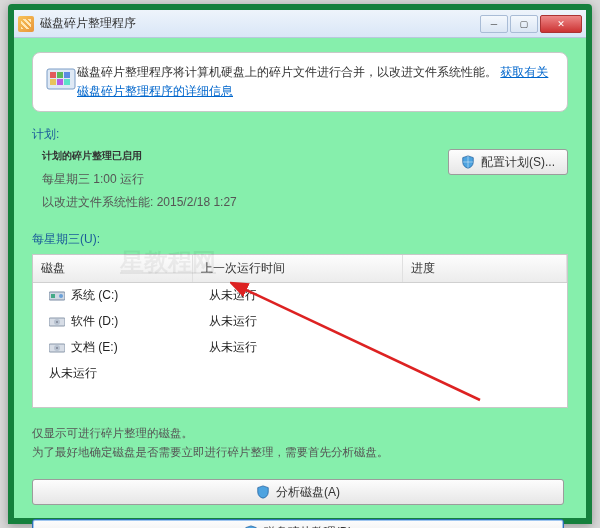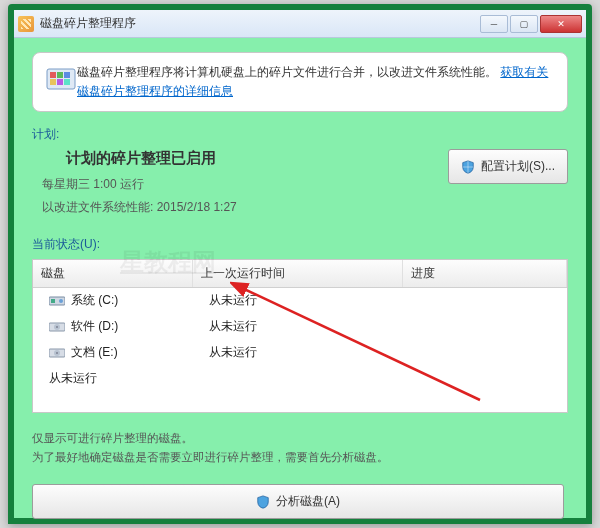--- a/index.html
+++ b/index.html
@@ -14,23 +14,23 @@
 .winbtn.close { background: linear-gradient(#e88,#c33); color: #fff; width: 42px; border-color: #a33; }
 .content { padding: 14px 18px 10px; font-size: 12px; color: #333; }
 .infobox { border: 1px solid #c8c8c8; background: #fff; padding: 10px 12px; display: flex; gap: 0; border-radius: 8px; }
 .infobox .bigicon { width: 32px; height: 32px; flex: none; display: flex; align-items: center; justify-content: center; }
 .bigicon svg { width: 32px; height: 32px; }
 .infobox .txt { line-height: 1.6; }
 .infobox .txt a { color: #0066cc; text-decoration: underline; }
 .section-label { color: #1a5a99; margin-top: 14px; margin-bottom: 6px; }
 .schedule-row { display: flex; align-items: flex-start; gap: 20px; margin-top: 4px; }
 .schedule-left { flex: 1; padding-left: 10px; }
-.schedule-left .title { font-weight: bold; font-size: 15px; margin-bottom: 8px; margin-left: 24px; }
+.schedule-left .title { font-weight: bold; font-size: 10px; margin-bottom: 8px; }
 .schedule-left .line { margin-bottom: 6px; color: #555; }
-.btn { height: 35px; min-width: 120px; background: linear-gradient(#fdfdfd,#e6e6e6); border: 1px solid #9c9c9c; border-radius: 3px; font-size: 12px; color: #333; display: inline-flex; align-items: center; justify-content: center; gap: 6px; padding: 0 12px; cursor: default; }
+.btn { height: 26px; min-width: 120px; background: linear-gradient(#fdfdfd,#e6e6e6); border: 1px solid #9c9c9c; border-radius: 3px; font-size: 12px; color: #333; display: inline-flex; align-items: center; justify-content: center; gap: 6px; padding: 0 12px; cursor: default; }
 .btn .shield { width: 14px; height: 14px; }
 .listbox { border: 1px solid #c8c8c8; background: #fff; margin-top: 0; height: 154px; overflow: hidden; position: relative; }
 .listhead { display: flex; background: linear-gradient(#fdfdfd,#ececec); border-bottom: 1px solid #d0d0d0; font-size: 12px; color: #333; }
 .listhead div { padding: 5px 8px; border-right: 1px solid #e0e0e0; }
 .col-disk { width: 160px; }
 .col-last { width: 210px; }
 .col-prog { flex: 1; }
 .listrow { display: flex; font-size: 12px; color: #222; border-bottom: 1px solid transparent; }
 .listrow div { padding: 4px 16px; }
 .listrow .col-disk { display: flex; align-items: center; gap: 6px; }
@@ -88,21 +88,21 @@
       </div>
       <button class="btn">
         <svg class="shield" viewBox="0 0 16 16">
             <path d="M8 1 L14 3 V8 C14 12 11 14.5 8 15 C5 14.5 2 12 2 8 V3 Z" fill="#4da3e0" stroke="#1a5a99" stroke-width="0.8"></path>
             <path d="M8 1 L8 15 M2 8 L14 8" stroke="#fff" stroke-width="0.5"></path>
           </svg>
         <span>配置计划(S)...</span>
       </button>
     </div>
 
-    <div class="section-label">当前状态(U):</div>
+    <div class="section-label">每星期三(U):</div>
 
     <div class="listbox">
       <div class="listhead">
         <div class="col-disk">磁盘</div>
         <div class="col-last">上一次运行时间</div>
         <div class="col-prog">进度</div>
       </div>
       <div id="rows">
           <div class="listrow">
             <div class="col-disk">

